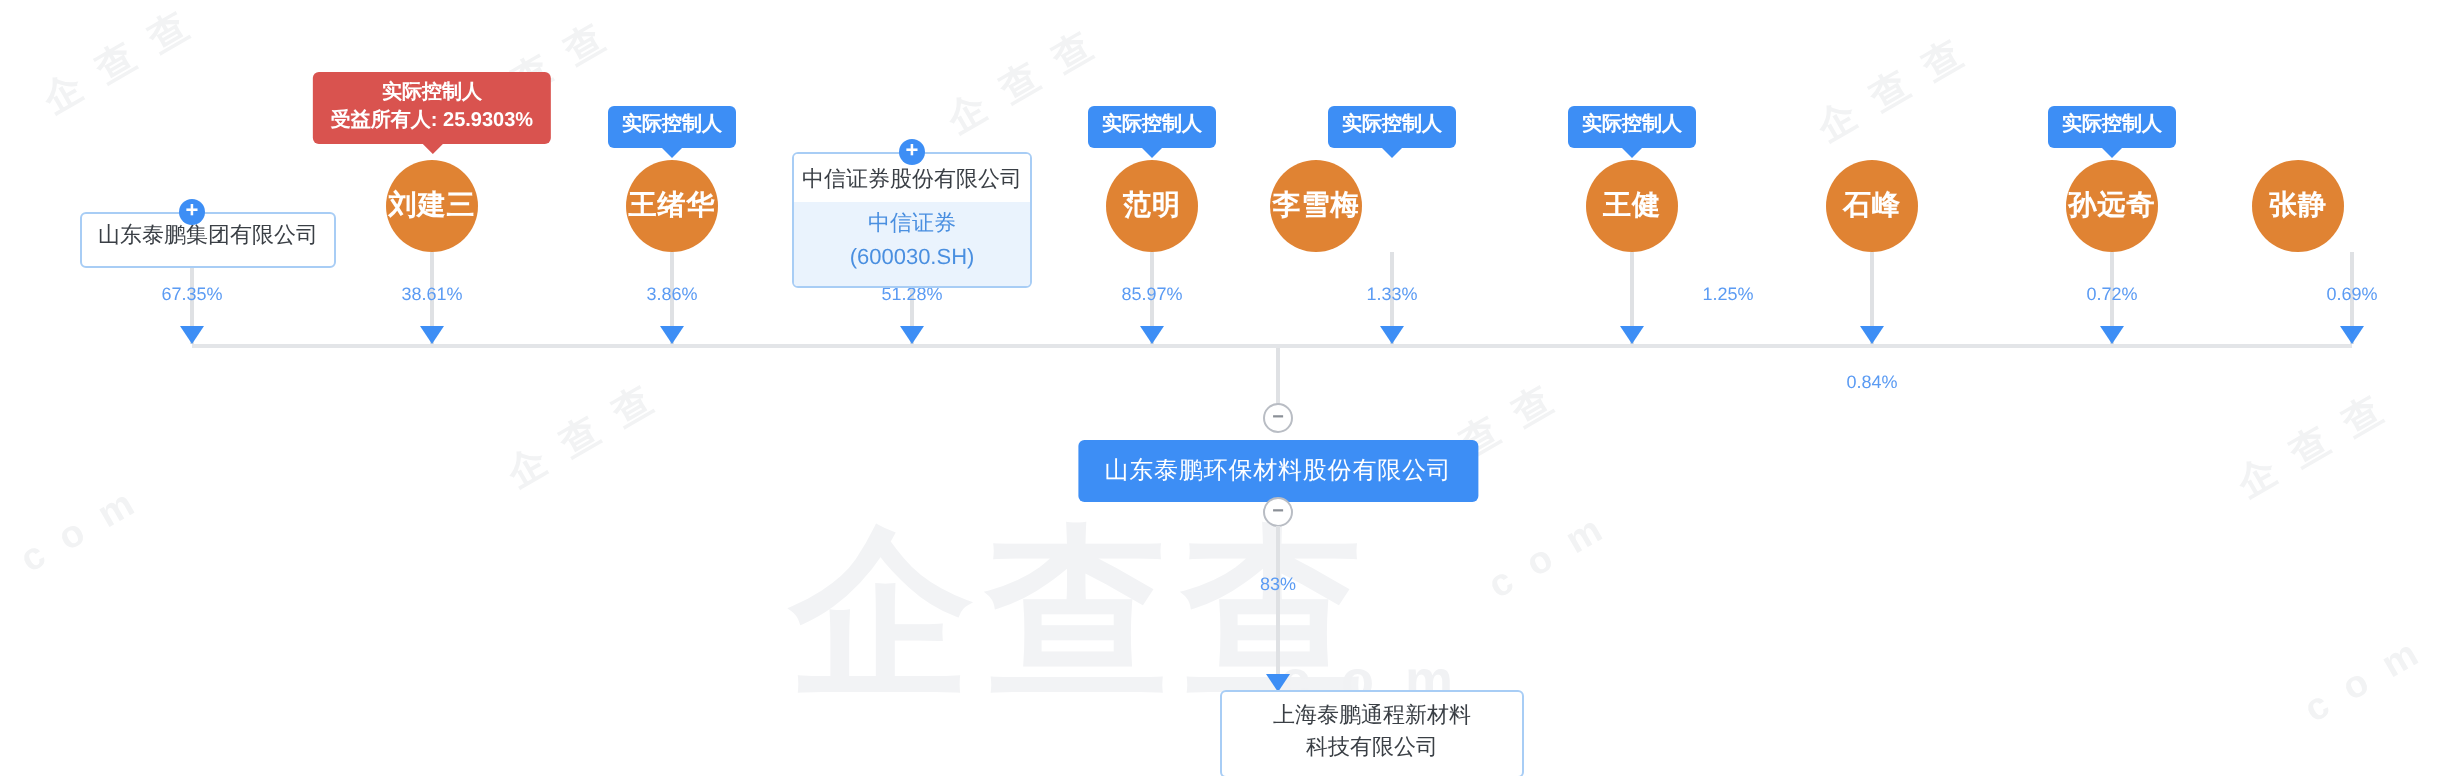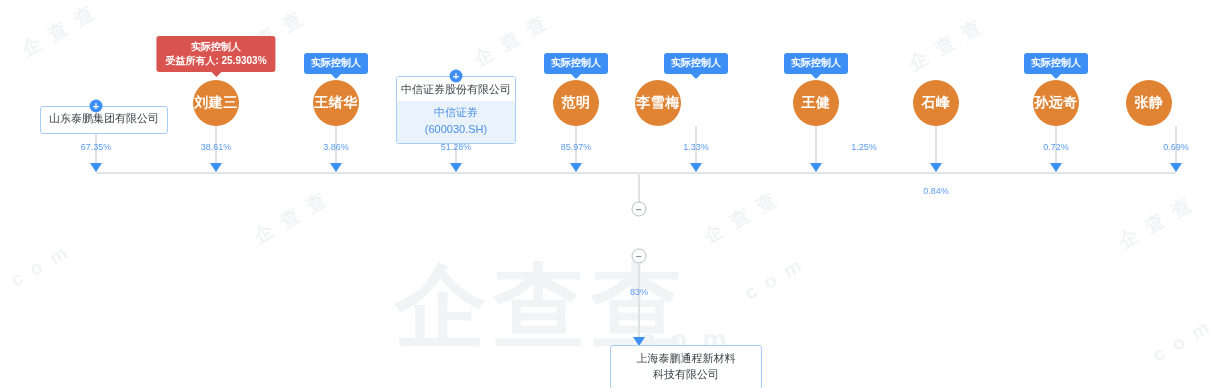--- a/index.html
+++ b/index.html
@@ -135,20 +135,21 @@
       <div class="badge" style="left: 816px; top: 53px;">实际控制人</div>
       <div class="person" style="left: 816px; top: 80px;">王健</div>
       <div class="person" style="left: 936px; top: 80px;">石峰</div>
       <div class="badge" style="left: 1056px; top: 53px;">实际控制人</div>
       <div class="person" style="left: 1056px; top: 80px; font-family: Liberation Serif, serif;">孙远奇</div>
       <div class="person" style="left: 1149px; top: 80px;">张静</div>
     </div>
 
   <div class="stem" style="left:638px;top:174px;height:32px;"></div>
   <div class="tgl minus" style="left:639px;top:209px;">−</div>
+  <div class="mainbox" style="left:639px;top:220px;">山东泰鹏环保材料股份有限公司</div>
   <div class="tgl minus" style="left:639px;top:256px;">−</div>
 
   <div class="stem" style="left:638px;top:263px;height:80px;"></div>
   <div class="pct" style="left:639px;top:287px;">83%</div>
   <div class="arrow" style="left:633px;top:337px;"></div>
   <div class="cbox wrap" style="left:639px;top:345px;">上海泰鹏通程新材料科技有限公司</div>
 
 </div>
 
 </body></html>

